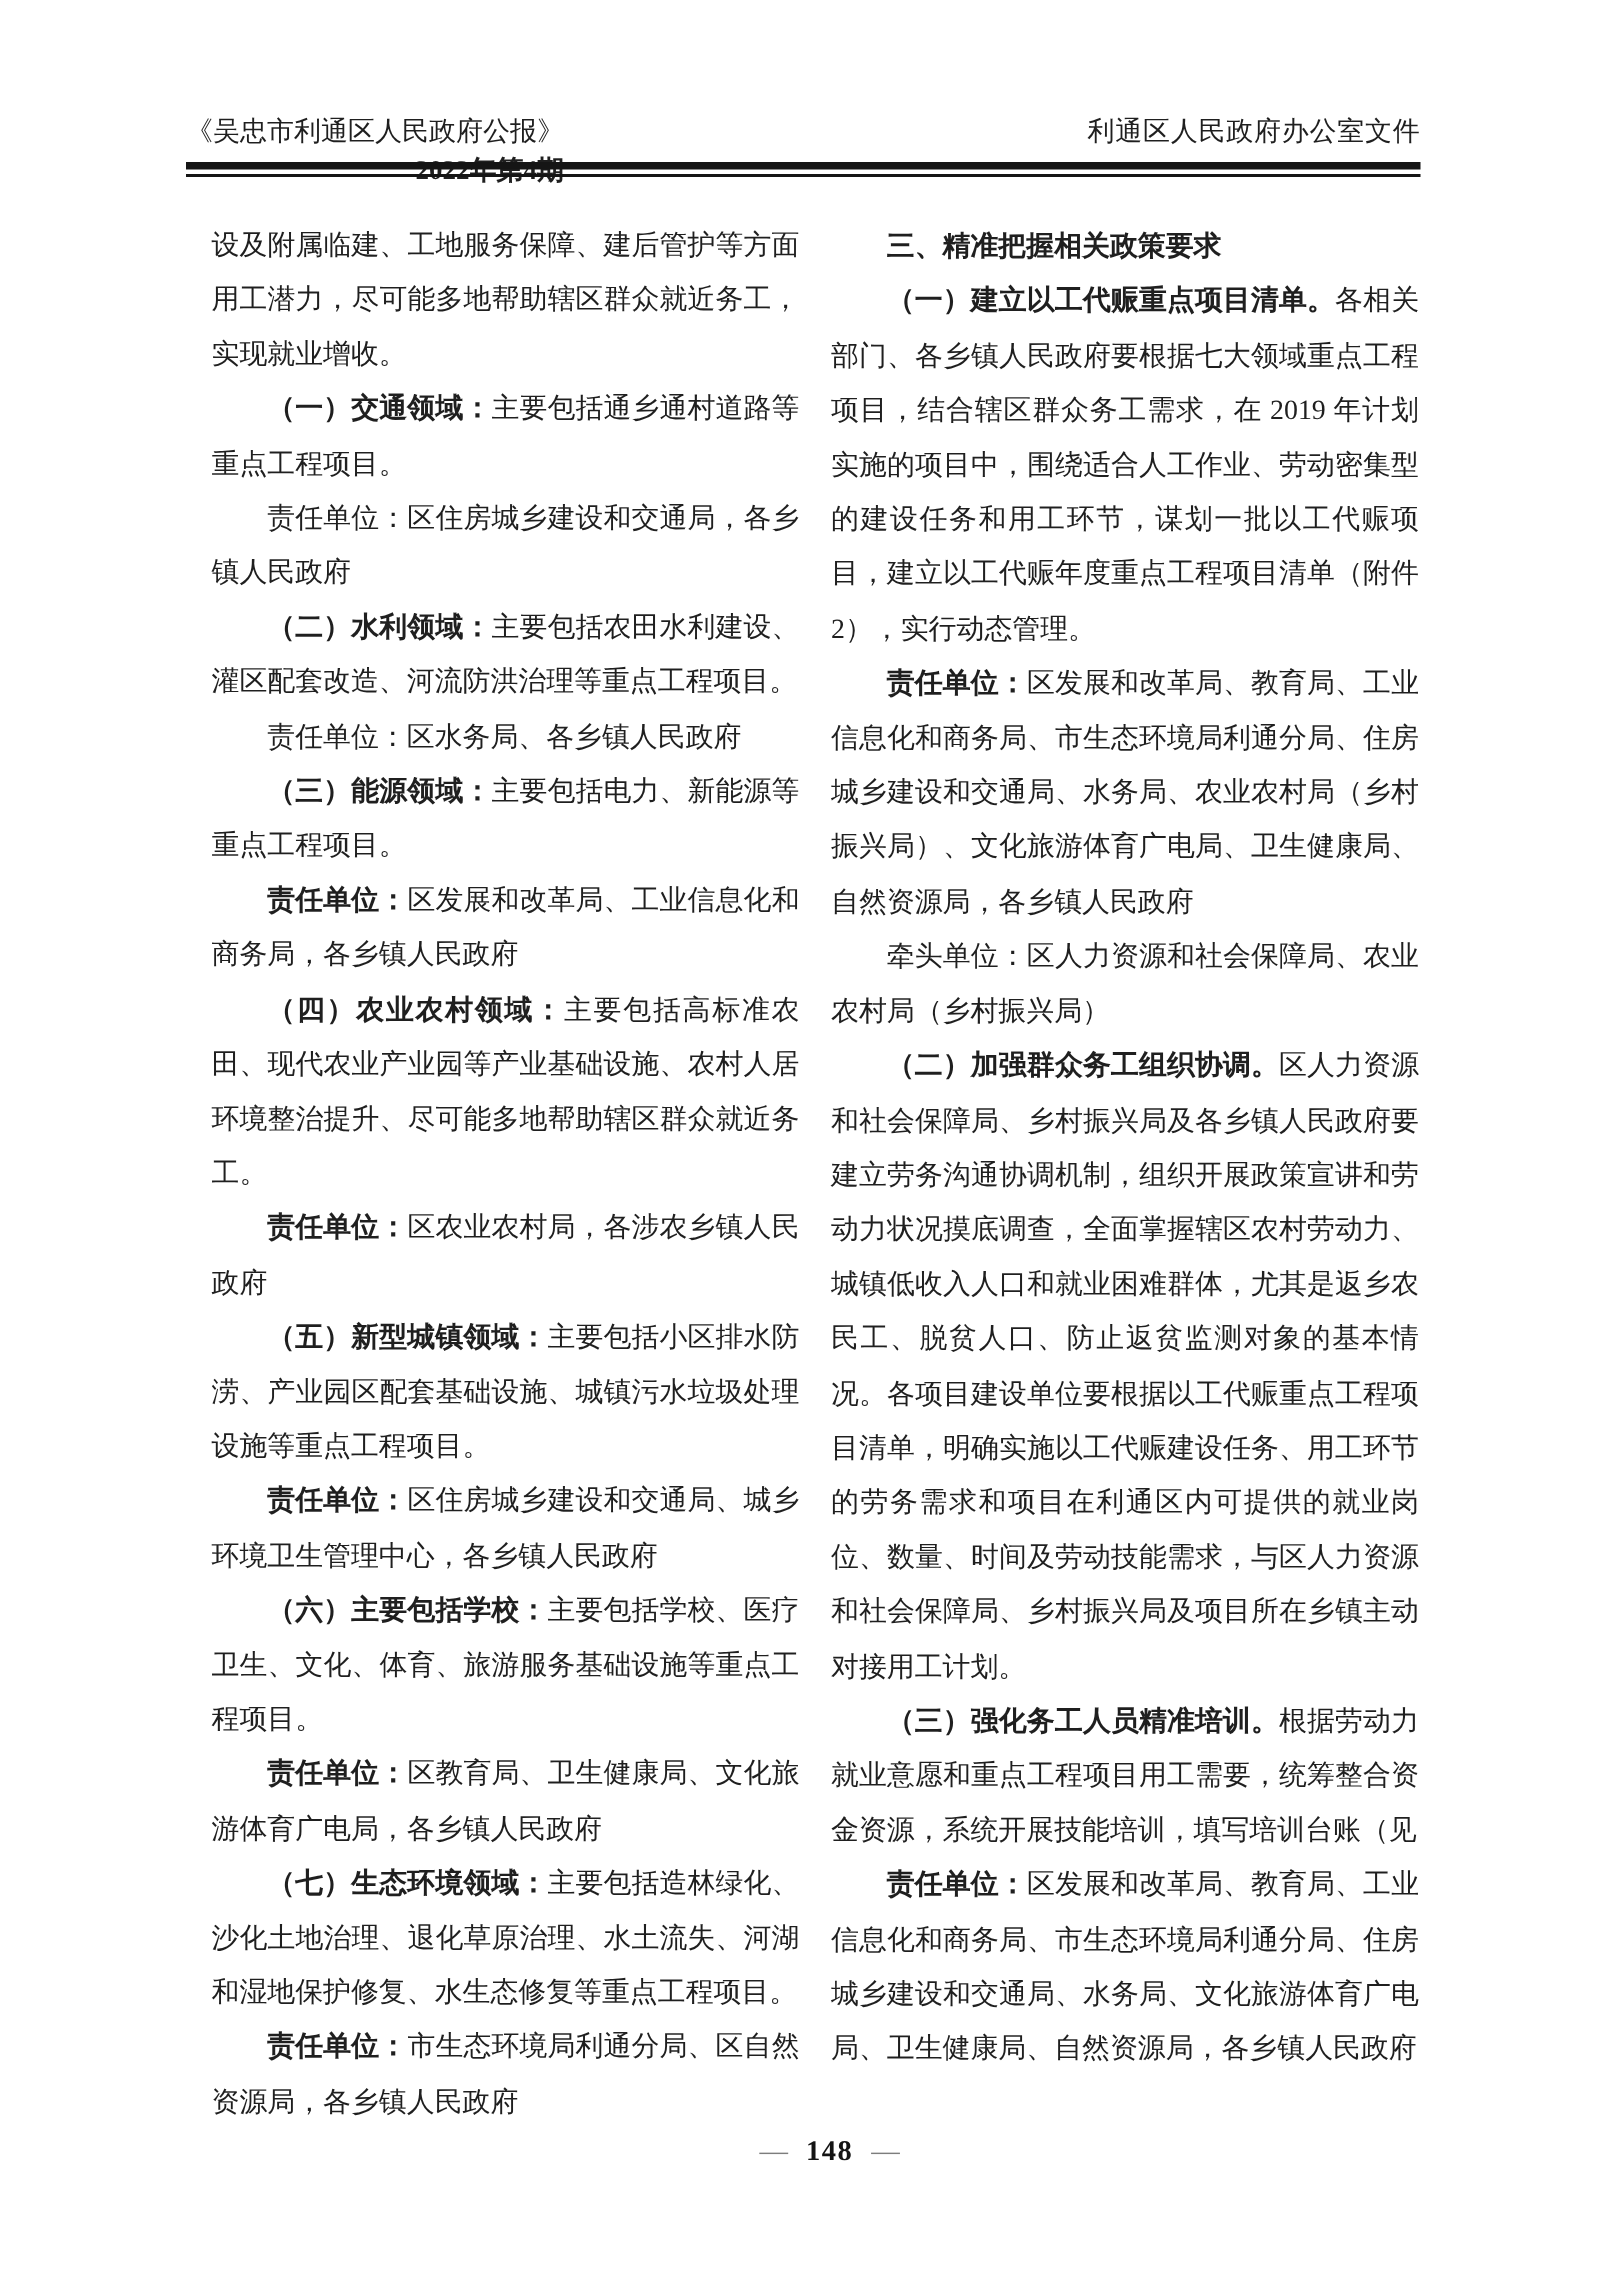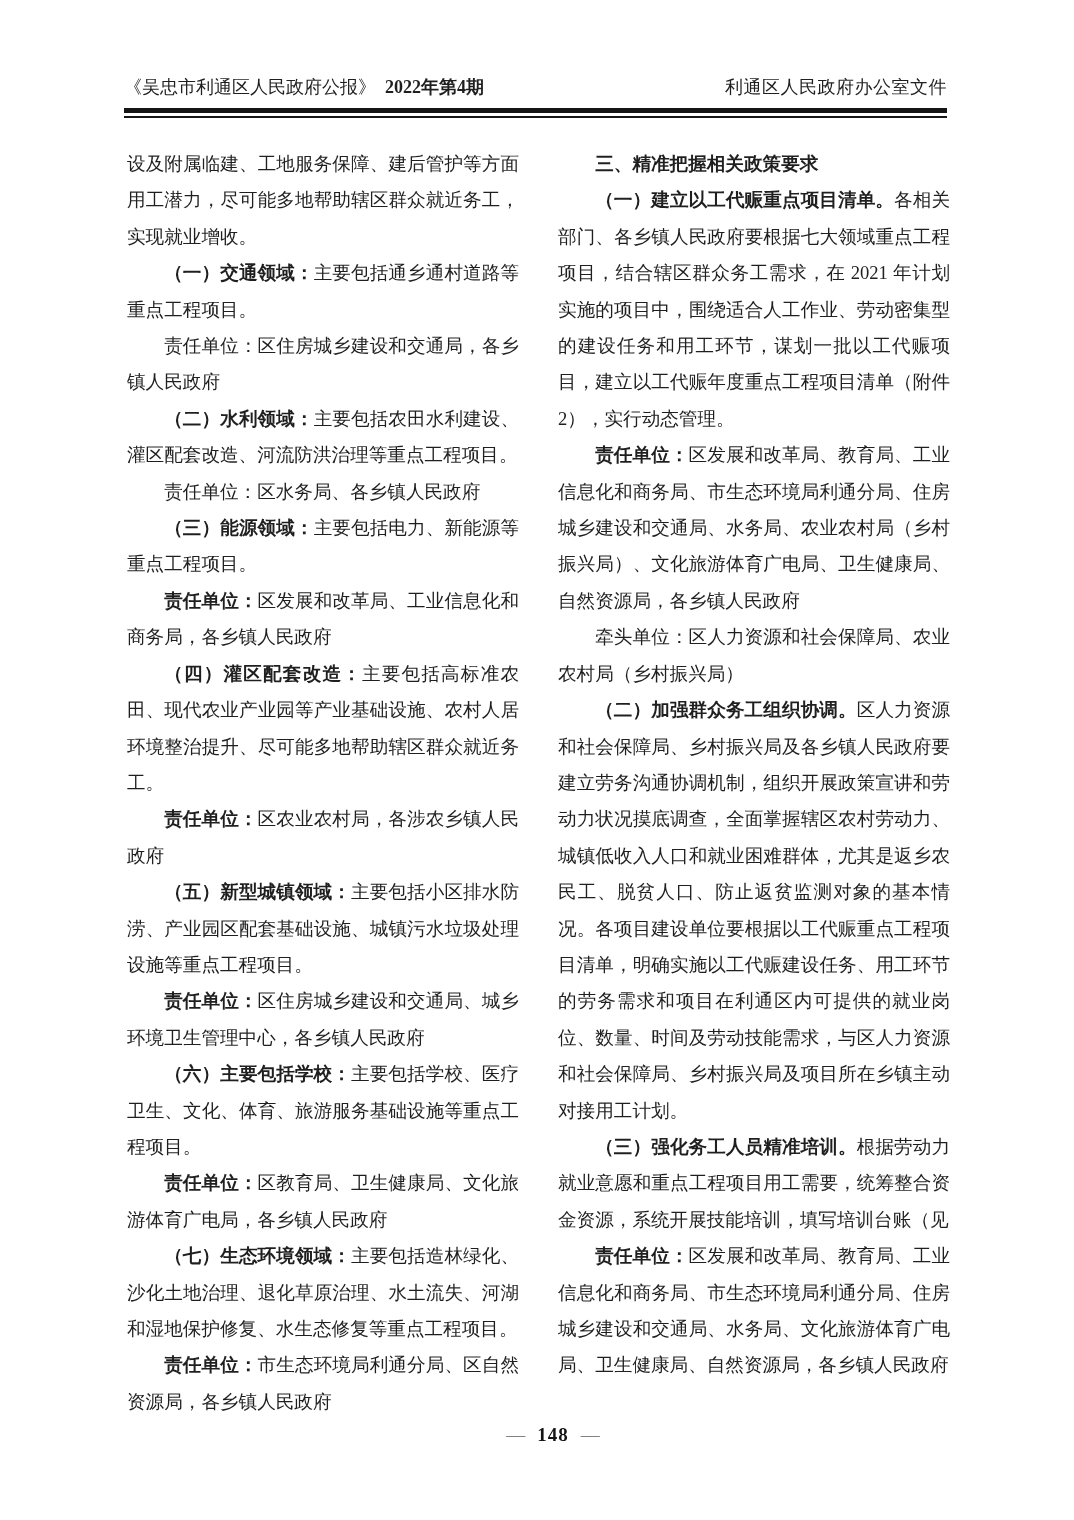--- a/index.html
+++ b/index.html
@@ -11,39 +11,39 @@
     -webkit-font-smoothing: antialiased;
   }
   .page { position: relative; width: 1074px; height: 1520px; overflow: hidden; }
 
   
   .hdr {
     position: absolute; left: 124px; top: 74px; width: 823px;
     display: flex; justify-content: space-between; align-items: baseline;
     font-size: 18px; line-height: 26px; white-space: nowrap;
   }
-  .hdr-left { display: flex; align-items: flex-end; }
+  .hdr-left { display: flex; align-items: flex-end; flex-direction: column; }
   .hdr-issue { font-weight: 700; margin-left: 9px; }
   .hdr-right {
     font-weight: 400;
     font-family: "Liberation Sans", "DejaVu Sans", sans-serif;
     letter-spacing: 0.5px;
   }
   .rule {
     position: absolute; left: 124px; top: 108px; width: 823px;
     height: 3px;
     border-top: 5px solid #151515;
     border-bottom: 2px solid #151515;
     background: transparent;
   }
 
   
   .columns {
-    position: absolute; left: 127px; top: 146px; width: 823px;
-    display: flex; gap: 39px;
+    position: absolute; left: 141px; top: 146px; width: 823px;
+    display: flex; gap: 21px;
   }
   .col {
     width: 392px;
     font-size: 18.6px;
     line-height: 36.4px;
     text-align: justify;
     text-justify: inter-ideograph;
   }
   .col p { margin: 0; padding: 0; }
   .col p.indent { text-indent: 2em; }
@@ -75,32 +75,32 @@
 
   <main class="columns">
     <section class="col">
         <p class=""><span>设及附属临建、工地服务保障、建后管护等方面用工潜力，尽可能多地帮助辖区群众就近务工，实现就业增收。</span></p>
         <p class="indent"><span class="b-kai">（一）交通领域：</span><span>主要包括通乡通村道路等重点工程项目。</span></p>
         <p class="indent"><span>责任单位：区住房城乡建设和交通局，各乡镇人民政府</span></p>
         <p class="indent"><span class="b-kai">（二）水利领域：</span><span>主要包括农田水利建设、灌区配套改造、河流防洪治理等重点工程项目。</span></p>
         <p class="indent"><span>责任单位：区水务局、各乡镇人民政府</span></p>
         <p class="indent"><span class="b-kai">（三）能源领域：</span><span>主要包括电力、新能源等重点工程项目。</span></p>
         <p class="indent"><span class="b-kai">责任单位：</span><span>区发展和改革局、工业信息化和商务局，各乡镇人民政府</span></p>
-        <p class="indent"><span class="b-kai">（四）灌区配套改造：</span><span>主要包括高标准农田、现代农业产业园等产业基础设施、农村人居环境整治提升、尽可能多地帮助辖区群众就近务工。</span></p>
+        <p class="indent"><span class="b-kai">（四）农业农村领域：</span><span>主要包括高标准农田、现代农业产业园等产业基础设施、农村人居环境整治提升、尽可能多地帮助辖区群众就近务工。</span></p>
         <p class="indent"><span class="b-kai">责任单位：</span><span>区农业农村局，各涉农乡镇人民政府</span></p>
         <p class="indent"><span class="b-kai">（五）新型城镇领域：</span><span>主要包括小区排水防涝、产业园区配套基础设施、城镇污水垃圾处理设施等重点工程项目。</span></p>
         <p class="indent"><span class="b-kai">责任单位：</span><span>区住房城乡建设和交通局、城乡环境卫生管理中心，各乡镇人民政府</span></p>
         <p class="indent"><span class="b-kai">（六）主要包括学校：</span><span>主要包括学校、医疗卫生、文化、体育、旅游服务基础设施等重点工程项目。</span></p>
         <p class="indent"><span class="b-kai">责任单位：</span><span>区教育局、卫生健康局、文化旅游体育广电局，各乡镇人民政府</span></p>
         <p class="indent"><span class="b-kai">（七）生态环境领域：</span><span>主要包括造林绿化、沙化土地治理、退化草原治理、水土流失、河湖和湿地保护修复、水生态修复等重点工程项目。</span></p>
         <p class="indent"><span class="b-kai">责任单位：</span><span>市生态环境局利通分局、区自然资源局，各乡镇人民政府</span></p>
       </section>
     <section class="col">
         <p class="indent"><span class="b-hei">三、精准把握相关政策要求</span></p>
-        <p class="indent"><span class="b-kai">（一）建立以工代赈重点项目清单。</span><span>各相关部门、各乡镇人民政府要根据七大领域重点工程项目，结合辖区群众务工需求，在 2021 年计划实施的项目中，围绕适合人工作业、劳动密集型的建设任务和用工环节，谋划一批以工代赈项目，建立以工代赈年度重点工程项目清单（附件2），实行动态管理。</span></p>
+        <p class="indent"><span class="b-kai">（一）建立以工代赈重点项目清单。</span><span>各相关部门、各乡镇人民政府要根据七大领域重点工程项目，结合辖区群众务工需求，在 2019 年计划实施的项目中，围绕适合人工作业、劳动密集型的建设任务和用工环节，谋划一批以工代赈项目，建立以工代赈年度重点工程项目清单（附件2），实行动态管理。</span></p>
         <p class="indent"><span class="b-kai">责任单位：</span><span>区发展和改革局、教育局、工业信息化和商务局、市生态环境局利通分局、住房城乡建设和交通局、水务局、农业农村局（乡村振兴局）、文化旅游体育广电局、卫生健康局、自然资源局，各乡镇人民政府</span></p>
         <p class="indent"><span>牵头单位：区人力资源和社会保障局、农业农村局（乡村振兴局）</span></p>
         <p class="indent"><span class="b-kai">（二）加强群众务工组织协调。</span><span>区人力资源和社会保障局、乡村振兴局及各乡镇人民政府要建立劳务沟通协调机制，组织开展政策宣讲和劳动力状况摸底调查，全面掌握辖区农村劳动力、城镇低收入人口和就业困难群体，尤其是返乡农民工、脱贫人口、防止返贫监测对象的基本情况。各项目建设单位要根据以工代赈重点工程项目清单，明确实施以工代赈建设任务、用工环节的劳务需求和项目在利通区内可提供的就业岗位、数量、时间及劳动技能需求，与区人力资源和社会保障局、乡村振兴局及项目所在乡镇主动对接用工计划。</span></p>
         <p class="indent"><span class="b-kai">（三）强化务工人员精准培训。</span><span>根据劳动力就业意愿和重点工程项目用工需要，统筹整合资金资源，系统开展技能培训，填写培训台账（见</span></p>
         <p class="indent"><span class="b-kai">责任单位：</span><span>区发展和改革局、教育局、工业信息化和商务局、市生态环境局利通分局、住房城乡建设和交通局、水务局、文化旅游体育广电局、卫生健康局、自然资源局，各乡镇人民政府</span></p>
       </section>
   </main>
 
   <footer class="ftr">
     <span class="dash">—</span><span class="pagenum">148</span><span class="dash">—</span>

